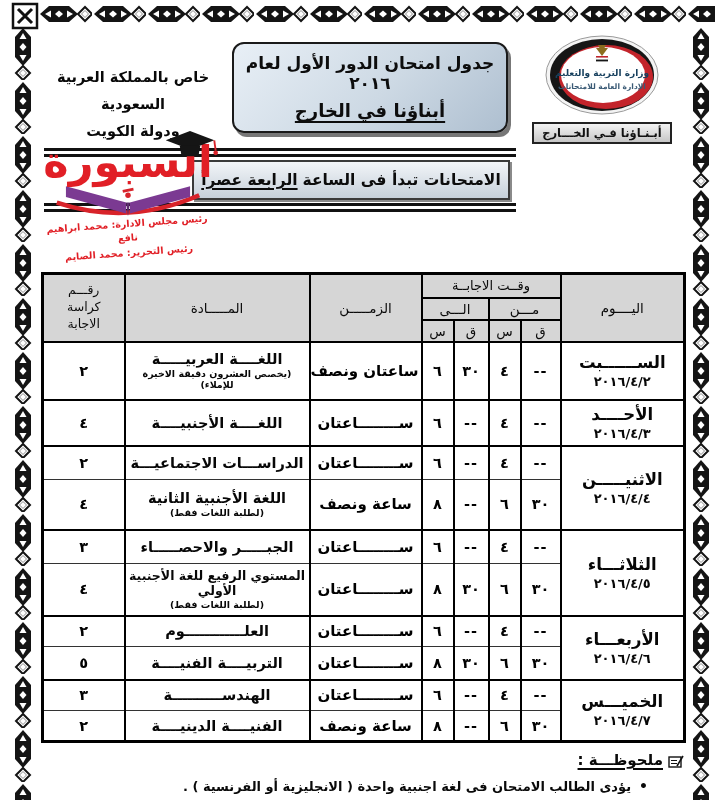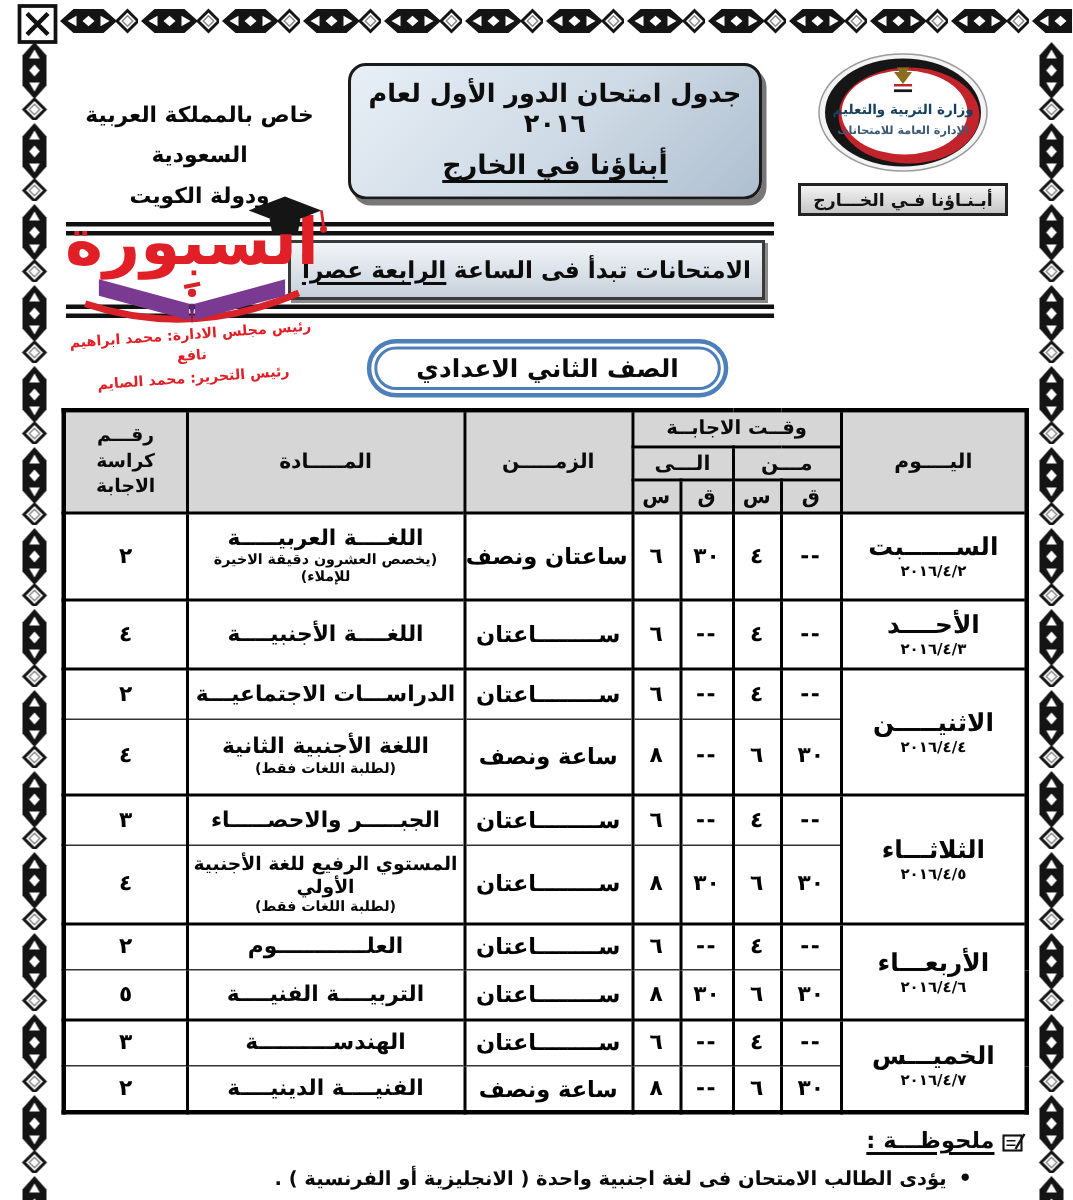--- a/index.html
+++ b/index.html
@@ -37,31 +37,31 @@
   .sab-cap { position: absolute; top: -13px; right: -4px; }
   .sab-book { display: block; margin: -8px auto 0 auto; }
   .sab-credits { font-size: 9.5px; font-weight: bold; color: #e11f26; line-height: 1.5; transform: rotate(-4deg); margin-top: -2px; }
 
   .pill { position: absolute; top: 80px; left: 50%; transform: translateX(-50%); border: 3px solid #4d80b8; border-radius: 22px; padding: 2px; background: #fff; }
   .pill-inner { border: 2px solid #4d80b8; border-radius: 18px; padding: 3px 26px; font-size: 16.5px; font-weight: bold; color: #0a0a0a; white-space: nowrap; }
 
   
   table.sched { border-collapse: collapse; table-layout: fixed; width: 642px; margin-top: 6px; direction: rtl; }
   .sched th, .sched td { border: 2px solid #000; text-align: center; vertical-align: middle; padding: 1px 2px; overflow: hidden; }
-  .sched th { background: #d6d6d6; font-weight: bold; font-size: 13.5px; color: #0b0b0b; }
+  .sched th { background: #d6d6d6; font-weight: normal; font-size: 13.5px; color: #0b0b0b; }
   .sched { border: 3px solid #000; }
   th.c-book { font-size: 12.5px; white-space: pre-line; line-height: 1.35; }
   th.c-at { font-size: 13px; }
   .col-mq, .col-tq { border-left-width: 1px; border-left-color: #8a8a8a; }
   .col-mh, .col-th { border-right-width: 1px; border-right-color: #8a8a8a; }
   tr.pt > td { border-bottom: 1px solid #333; }
   tr.pb > td { border-top: 1px solid #333; }
   td.day-cell { font-weight: bold; }
   .dname { font-size: 16.5px; font-weight: bold; color: #070707; }
-  .ddate { font-size: 10px; font-weight: bold; color: #070707; margin-top: 2px; letter-spacing: 1px; }
+  .ddate { font-size: 13px; font-weight: bold; color: #070707; margin-top: 2px; letter-spacing: 1px; }
   td.subj-cell { font-weight: bold; }
   .sname { font-size: 14.5px; font-weight: bold; color: #070707; }
   .snote { font-size: 9.5px; font-weight: bold; color: #070707; margin-top: 1px; }
   .snote:empty { display: none; }
   td.dur-cell { font-size: 15px; font-weight: bold; white-space: nowrap; }
   td.num-cell { font-size: 14.5px; font-weight: bold; letter-spacing: 1px; }
 
   
   .note { margin-top: 8px; padding-right: 2px; }
   .note-title-row { display: flex; align-items: flex-end; gap: 5px; }
@@ -174,23 +174,20 @@
           <polygon points="78,28 82,28 80,43" fill="#5d2b70"></polygon>
           <circle cx="80" cy="20" r="3" fill="#d8232a"></circle>
           <rect x="74" y="13" width="12" height="3" fill="#d8232a" transform="rotate(-12 80 14)"></rect>
         </svg>
         <div class="sab-credits">
           <div>رئيس مجلس الادارة: محمد ابراهيم نافع</div>
           <div>رئيس التحرير: محمد الصايم</div>
         </div>
       </div>
 
-      <div class="pill">
-        <div class="pill-inner">الصف الثاني الاعدادي</div>
-      </div>
     </div>
 
     <table class="sched">
       <colgroup>
         <col style="width:124px">
           <col style="width:40px">
           <col style="width:32px">
           <col style="width:35px">
           <col style="width:32px">
           <col style="width:112px">

